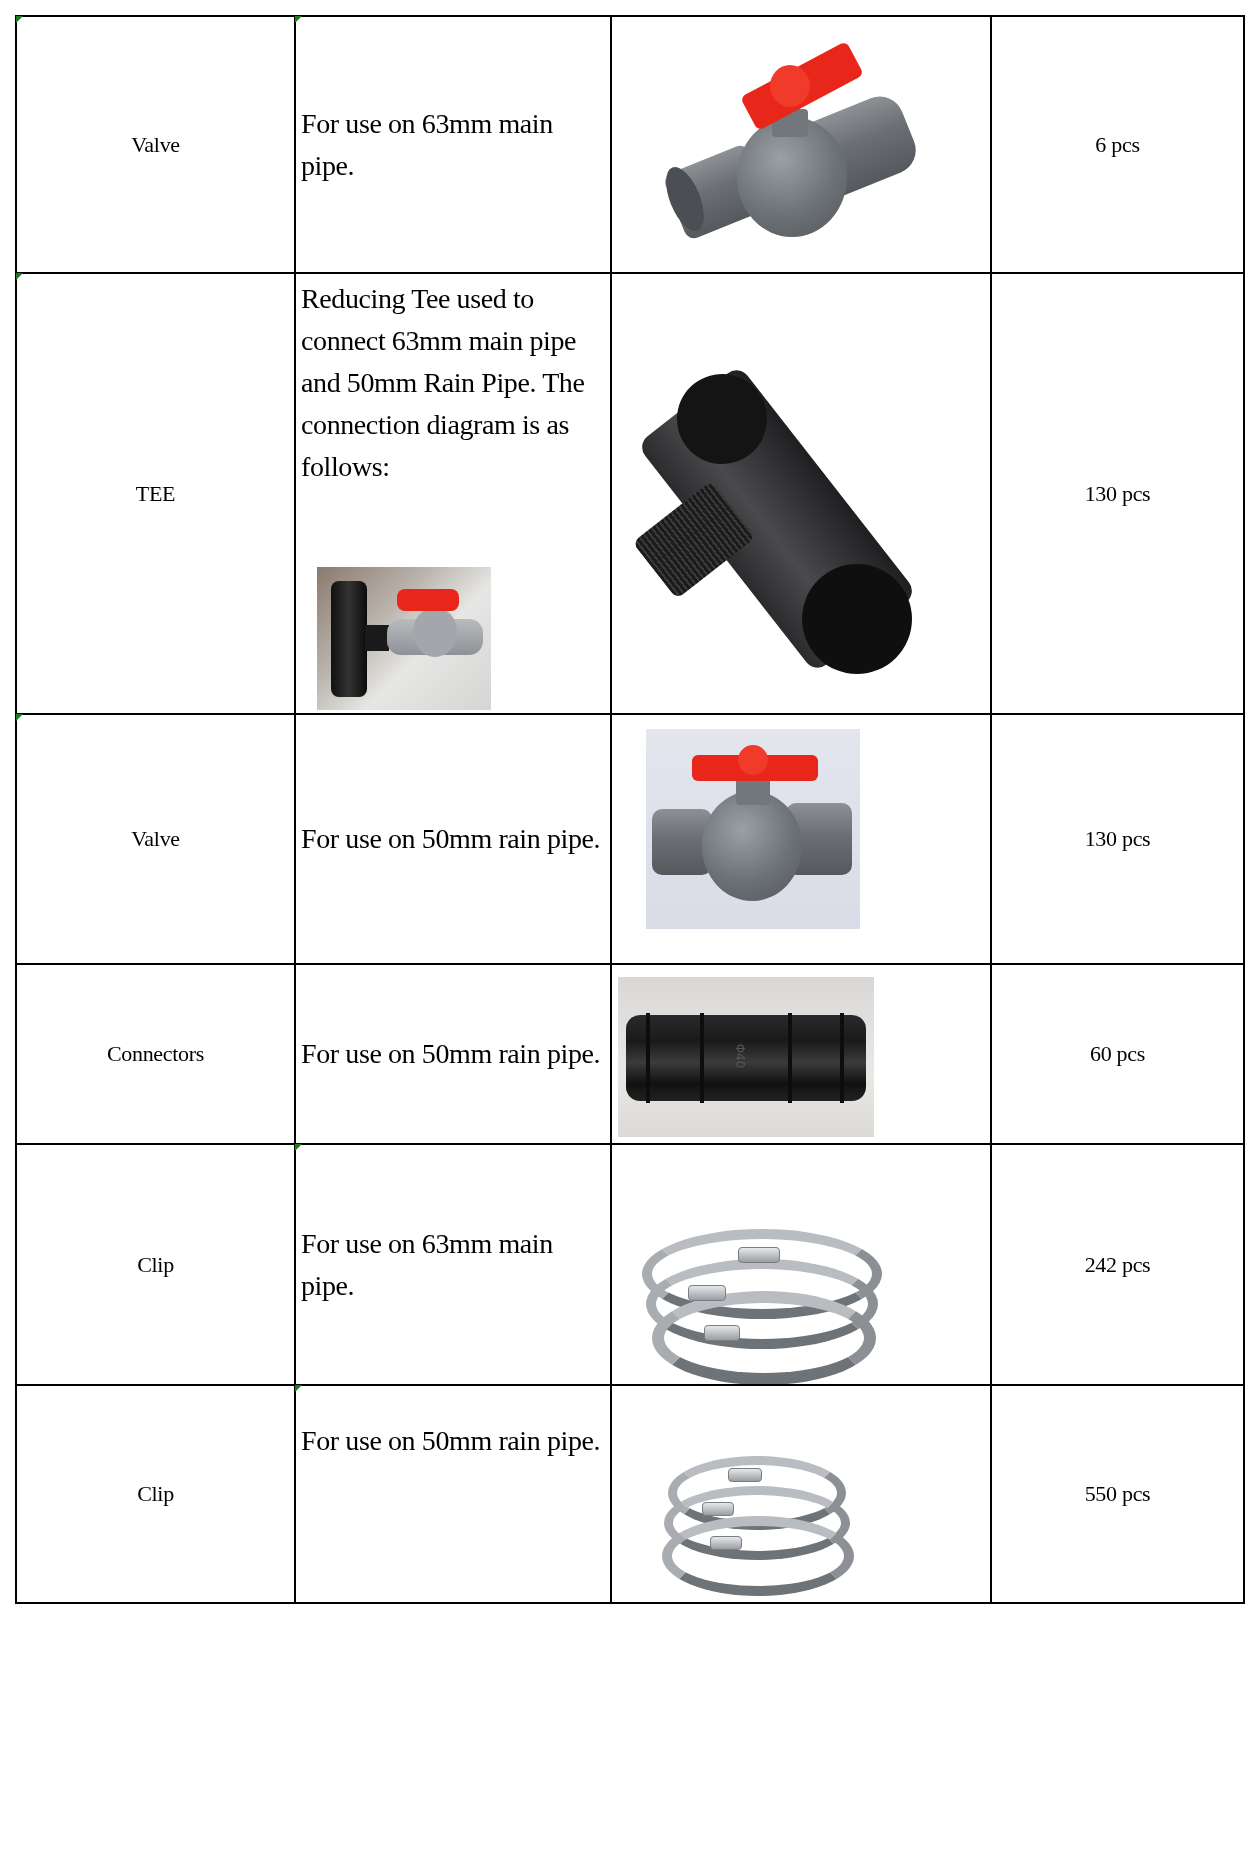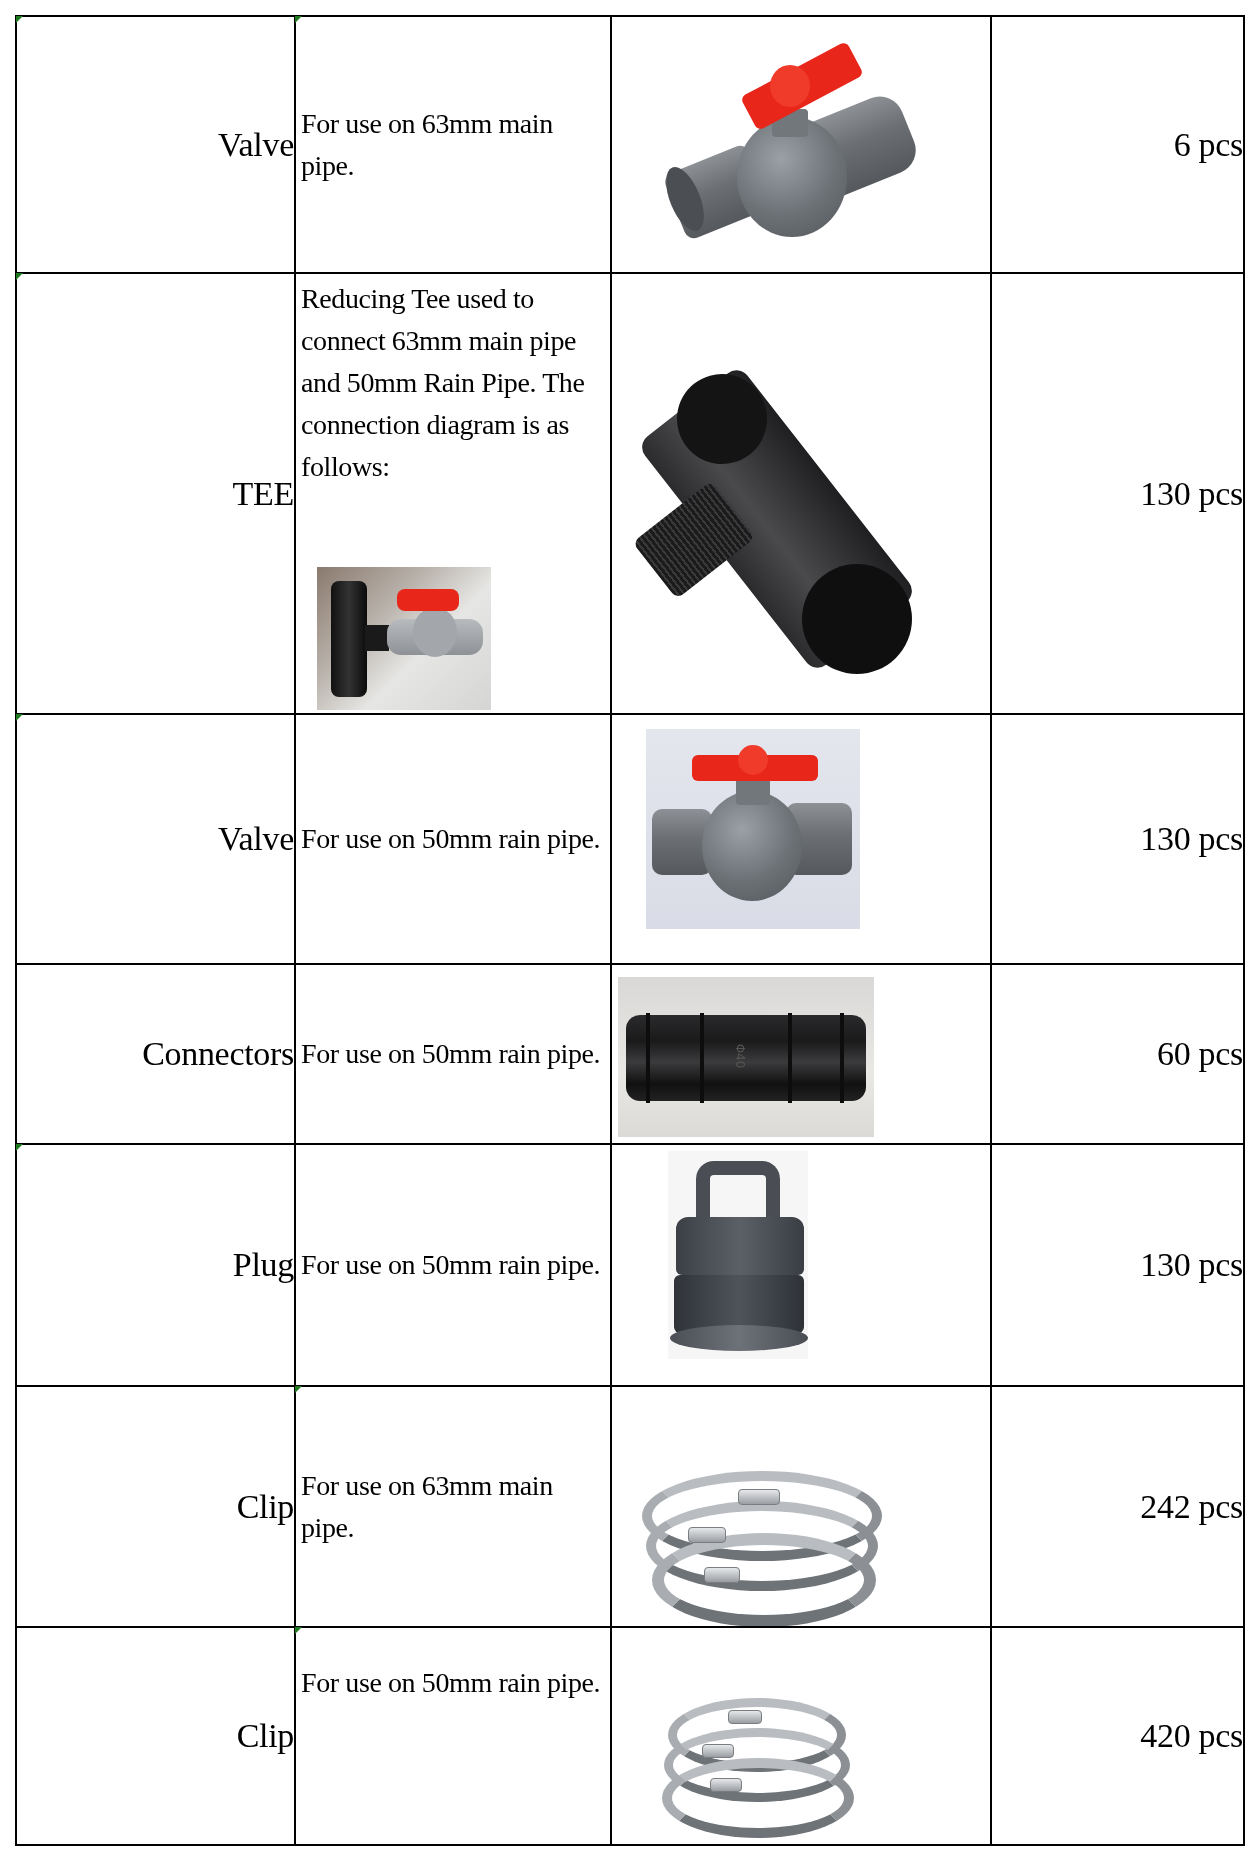--- a/index.html
+++ b/index.html
@@ -2,21 +2,21 @@
 <html><head>
 <meta charset="utf-8">
 <style>
   html, body { margin: 0; padding: 0; background: #ffffff; }
   body { width: 1258px; height: 1860px; position: relative; overflow: hidden;
          font-family: "Liberation Serif", "DejaVu Serif", serif; color: #000; }
   table.parts { position: absolute; left: 15px; top: 15px; width: 1228px;
          border-collapse: collapse; table-layout: fixed; }
   table.parts td { border: 2px solid #000; padding: 0; position: relative; vertical-align: middle; }
   col.c1 { width: 279px; } col.c2 { width: 316px; } col.c3 { width: 380px; } col.c4 { width: 253px; }
-  .name, .qty { text-align: right; font-size: 34px; letter-spacing: -0.3px; }
+  .name, .qty { text-align: center; font-size: 22px; letter-spacing: -0.3px; }
   .desc { font-size: 28px; line-height: 42px; padding-left: 5px !important; padding-right: 4px !important; letter-spacing: -0.4px; }
   .desc.top { vertical-align: top; padding-top: 4px !important; }
   .mark { position: absolute; left: -1px; top: -1px; width: 0; height: 0;
           border-top: 7px solid #1f7a1f; border-right: 7px solid transparent; }
   .imgcell { overflow: hidden; }
   .pic { position: absolute; }
   
   .valve .body-l { position:absolute; background:linear-gradient(180deg,#8d9196,#6b6f74 45%,#55595e); border-radius: 10px; }
   .valve .ball { position:absolute; border-radius:50%; background:radial-gradient(circle at 40% 35%,#9aa0a5,#6c7176 55%,#53575c); }
   .valve .stem { position:absolute; background:#72777c; border-radius:4px; }
@@ -127,33 +127,20 @@
         <div class="band" style="left:28px;top:36px;height:90px;"></div>
         <div class="band" style="left:82px;top:36px;height:90px;"></div>
         <div class="band" style="left:170px;top:36px;height:90px;"></div>
         <div class="band" style="left:222px;top:36px;height:90px;"></div>
         <div class="label" style="left:110px;top:72px;">Φ40</div>
       </div>
     </td>
     <td class="qty"><span>60 pcs</span></td>
   </tr>
 
-  <tr style="height:242px">
-    <td class="name"><span class="mark"></span><span>Plug</span></td>
-    <td class="desc"><span>For use on 50mm rain pipe.</span></td>
-    <td class="imgcell">
-      <div class="pic plug" style="left:56px;top:6px;width:140px;height:208px;background:#f6f6f6;">
-        <div class="handle" style="left:28px;top:10px;width:56px;height:60px;"></div>
-        <div class="top" style="left:8px;top:66px;width:128px;height:58px;"></div>
-        <div class="mid" style="left:6px;top:124px;width:130px;height:58px;"></div>
-        <div class="base" style="left:2px;top:174px;width:138px;height:26px;"></div>
-      </div>
-    </td>
-    <td class="qty"><span>130 pcs</span></td>
-  </tr>
 
   <tr style="height:241px">
     <td class="name"><span>Clip</span></td>
     <td class="desc"><span class="mark"></span><span>For use on 63mm main pipe.</span></td>
     <td class="imgcell">
       <div class="pic clip" style="left:30px;top:84px;width:230px;height:150px;">
         <div class="ring" style="left:0;top:0;width:220px;height:70px;border-width:10px;"></div>
         <div class="ring" style="left:4px;top:30px;width:212px;height:70px;border-width:10px;"></div>
         <div class="ring" style="left:10px;top:62px;width:200px;height:70px;border-width:12px;"></div>
         <div class="screw" style="left:96px;top:18px;width:40px;height:14px;"></div>
@@ -173,16 +160,16 @@
     <td class="imgcell">
       <div class="pic clip" style="left:46px;top:70px;width:190px;height:130px;">
         <div class="ring" style="left:10px;top:0;width:160px;height:56px;border-width:9px;"></div>
         <div class="ring" style="left:6px;top:30px;width:168px;height:56px;border-width:9px;"></div>
         <div class="ring" style="left:4px;top:60px;width:172px;height:60px;border-width:10px;"></div>
         <div class="screw" style="left:70px;top:12px;width:32px;height:12px;"></div>
         <div class="screw" style="left:44px;top:46px;width:30px;height:12px;"></div>
         <div class="screw" style="left:52px;top:80px;width:30px;height:12px;"></div>
       </div>
     </td>
-    <td class="qty"><span>420 pcs</span></td>
+    <td class="qty"><span>550 pcs</span></td>
   </tr>
 </tbody>
   </table>
 
 </body></html>

